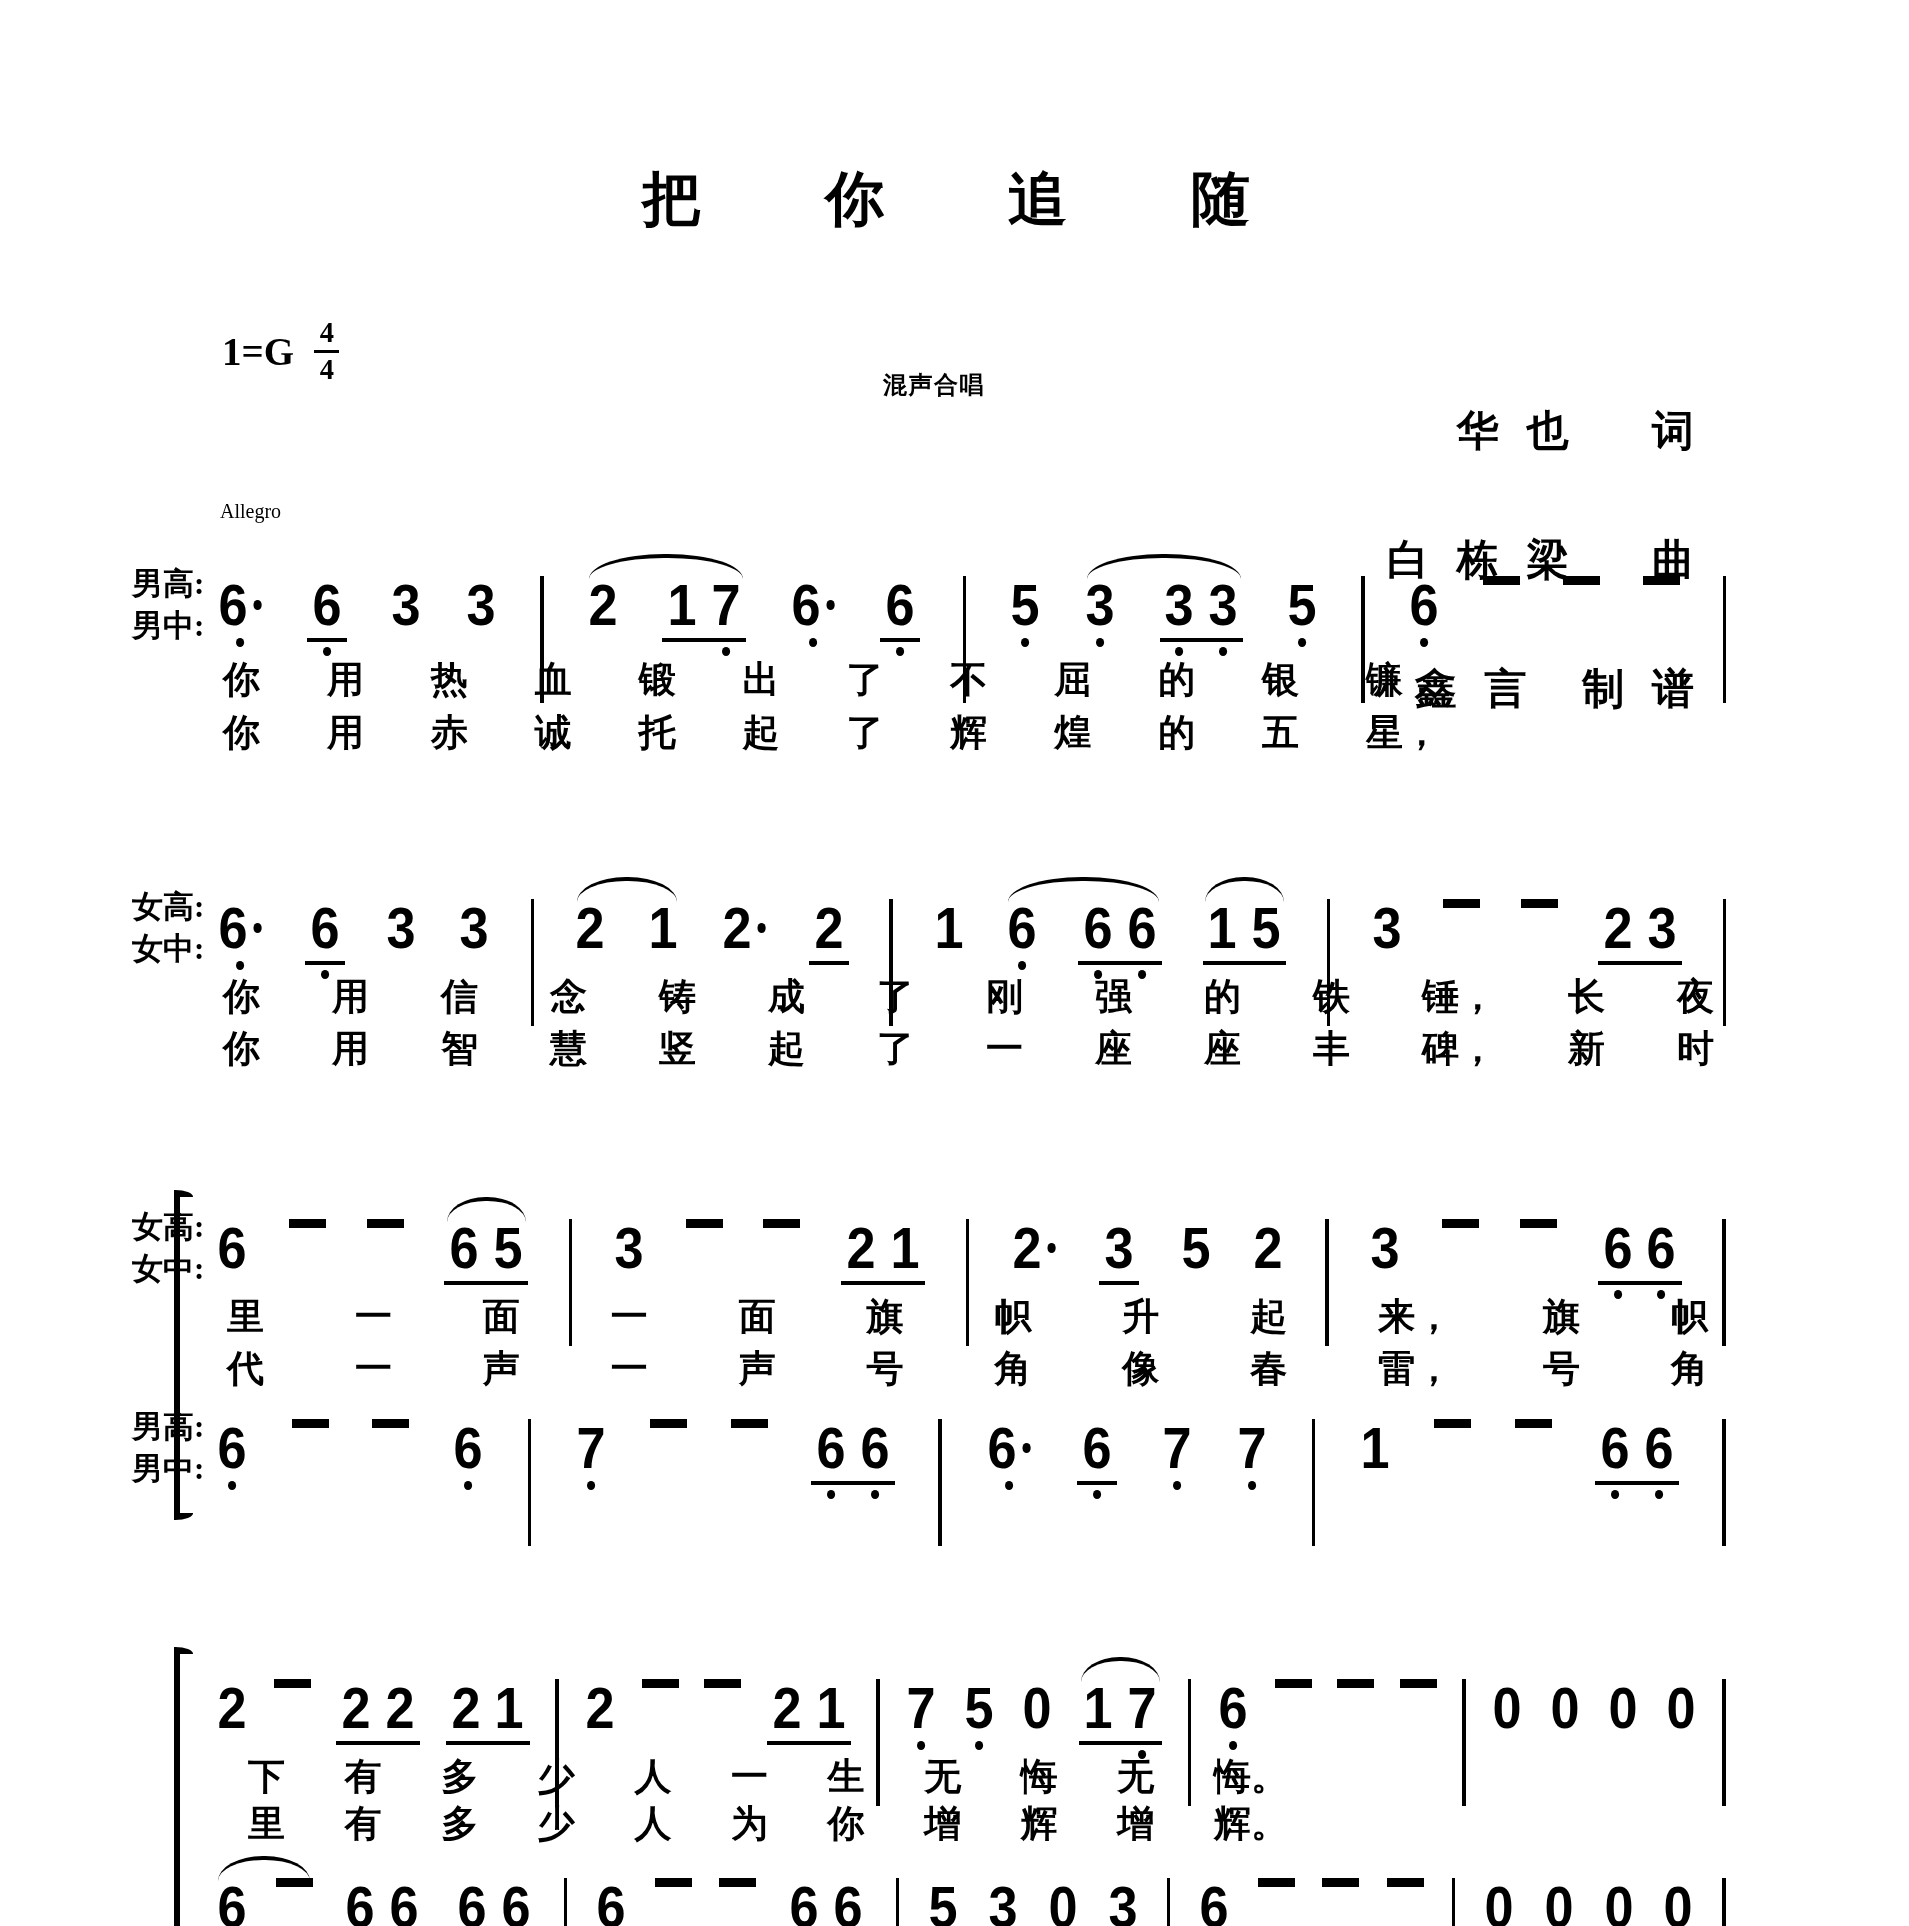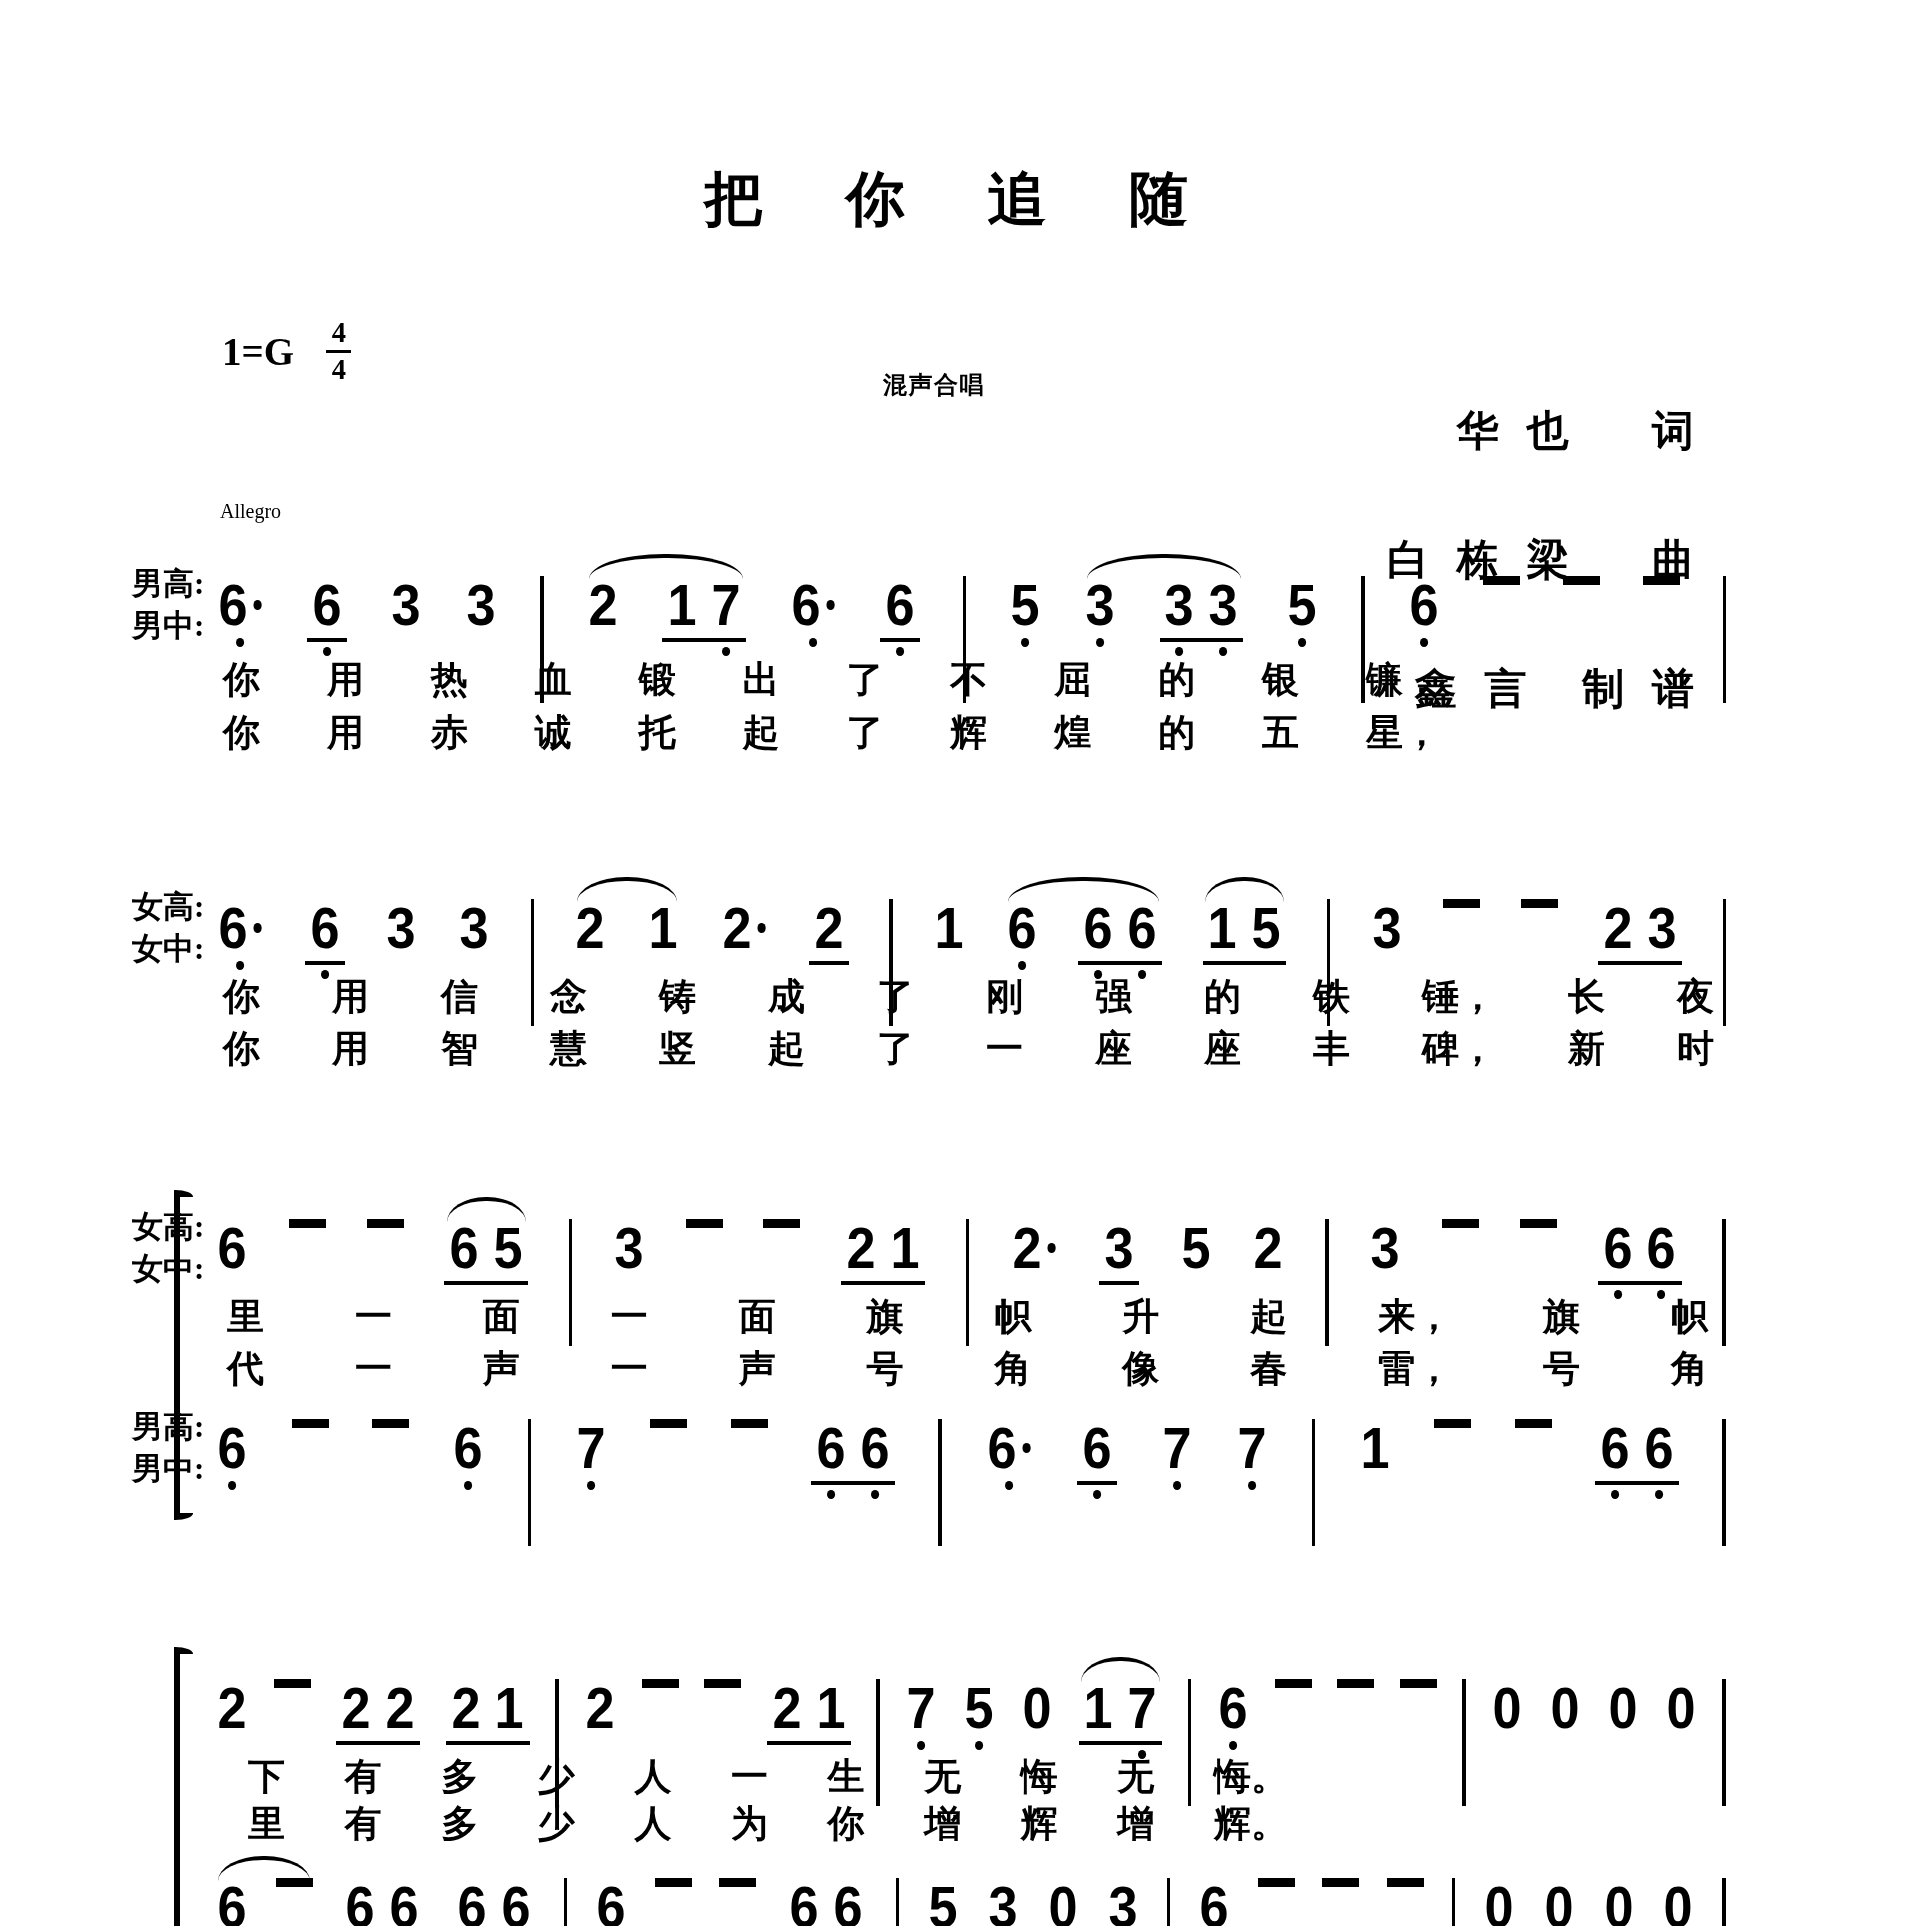--- a/index.html
+++ b/index.html
@@ -1,22 +1,22 @@
 <!DOCTYPE html>
 <html style="font-size:6.2px"><head>
 <meta charset="utf-8">
 <style>
   html,body{margin:0;padding:0;background:#ffffff;}
   .page{position:relative;width:1910px;height:2703px;background:#ffffff;overflow:hidden;
         font-family:"Liberation Serif", serif;color:#000;}
 
   
   .title{position:absolute;top:160px;left:0;width:100%;text-align:center;
-         font-size:59px;font-weight:bold;letter-spacing:17.7px;white-space:pre;}
-  .keysig{position:absolute;left:222px;top:319px;display:flex;align-items:center;gap:32px;}
+         font-size:59px;font-weight:bold;letter-spacing:17.7px;white-space:pre;font-family:Liberation Mono, monospace;}
+  .keysig{position:absolute;left:222px;top:319px;display:flex;align-items:center;gap:20px;}
   .keysig .k{font-size:39px;font-weight:bold;line-height:39px;}
   .frac{display:flex;flex-direction:column;align-items:center;font-weight:bold;
         font-size:28.5px;line-height:28.5px;}
   .fbar{width:25.4px;height:2.7px;background:#000;margin:2.7px 0;}
   .ensemble{position:absolute;left:883px;top:369px;font-size:24px;font-weight:600;letter-spacing:1.5px;white-space:pre;text-align:right;}
   .credits{position:absolute;top:324px;right:216px;text-align:right;font-size:42px;
            line-height:43px;white-space:pre;word-spacing:17.3px;font-weight:600;}
   .tempo{position:absolute;left:220px;top:500px;font-size:20px;font-weight:400;
          font-family:"Liberation Serif",serif;}
 

